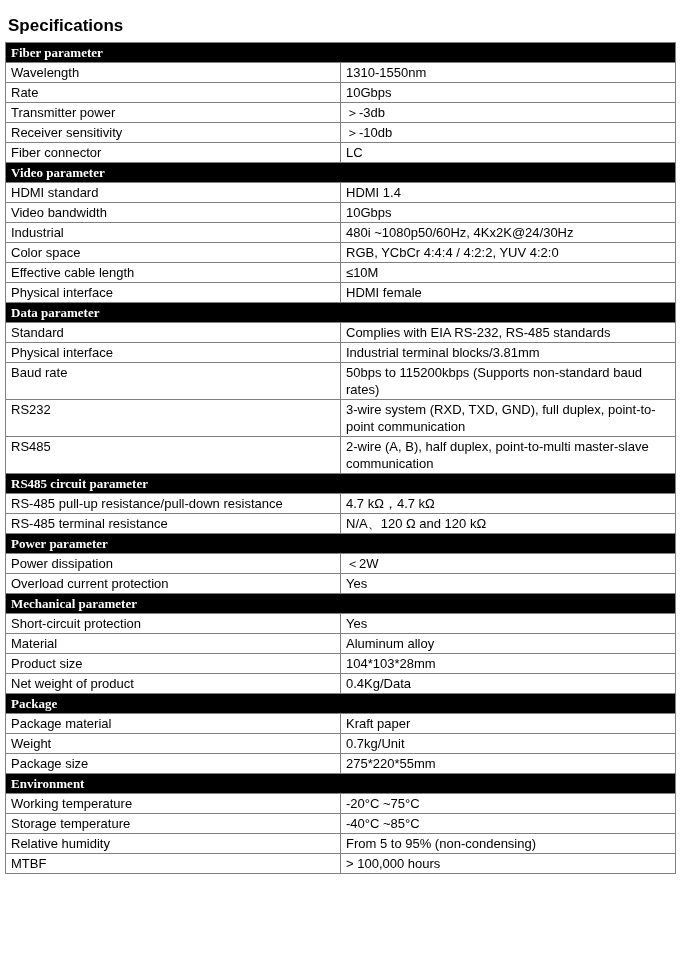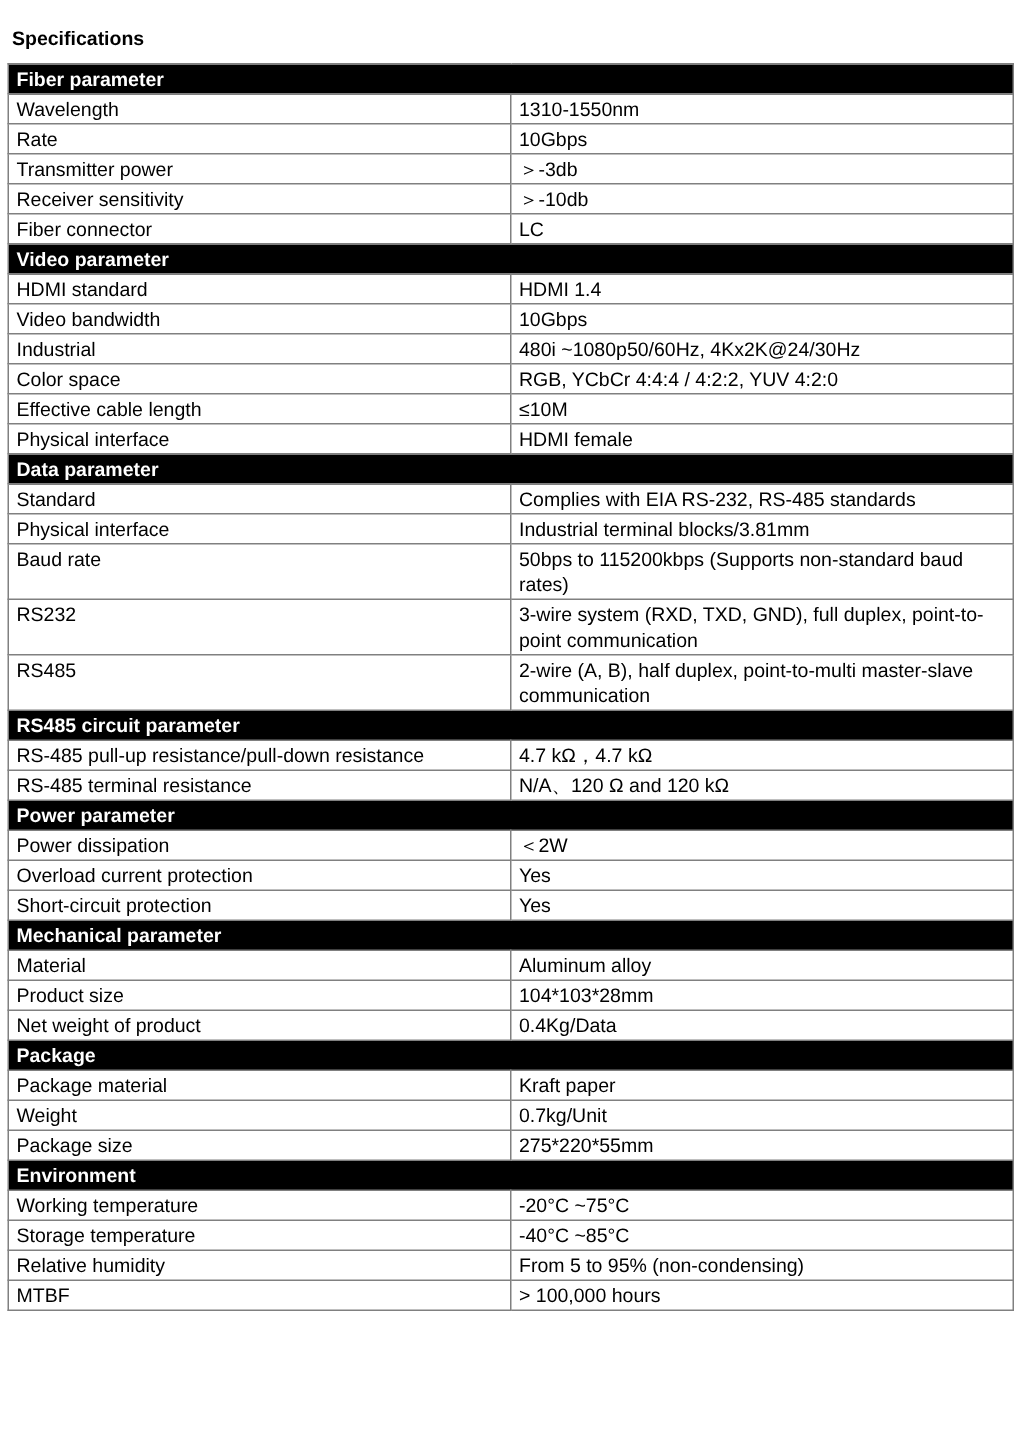--- a/index.html
+++ b/index.html
@@ -10,21 +10,21 @@
     --text:#000000;
     --bg:#ffffff;
   }
   html,body{margin:0;padding:0;}
   body{
     width:680px;height:962px;background:var(--bg);color:var(--text);
     font-family:"Liberation Sans","DejaVu Sans",sans-serif;
     overflow:hidden;
   }
   .page-title{
-    font-size:13px;font-weight:bold;
+    font-size:17px;font-weight:bold;
     margin:19px 0 0 8px;
     height:14px;line-height:14px;
   }
   table.spec{
     border-collapse:collapse;
     table-layout:fixed;
     width:671px;
     margin:9px 0 0 5px;
     border:1px solid var(--outer-border);
   }
@@ -38,20 +38,21 @@
   }
   table.spec tr{height:20px;}
   td.k{width:222px;}
   td.sec{
     background:var(--sec-bg);
     color:var(--sec-fg);
     font-weight:bold;
     border:1px solid var(--sec-bg);
     border-left:1px solid var(--sec-bg);
     padding-left:5px;
+    font-family:Liberation Serif, serif;
   }
 </style>
 </head>
 <body>
 
 <div class="page-title">Specifications</div>
 
 <table class="spec">
   <tbody id="spec-body">
       <tr>
@@ -143,25 +144,25 @@
       </tr>
       <tr>
         <td class="k">Power dissipation</td>
         <td class="v">＜2W</td>
       </tr>
       <tr>
         <td class="k">Overload current protection</td>
         <td class="v">Yes</td>
       </tr>
       <tr>
+        <td class="sec" colspan="2">Mechanical parameter</td>
+      </tr>
+      <tr>
         <td class="k">Short-circuit protection</td>
         <td class="v">Yes</td>
-      </tr>
-      <tr>
-        <td class="sec" colspan="2">Mechanical parameter</td>
       </tr>
       <tr>
         <td class="k">Material</td>
         <td class="v">Aluminum alloy</td>
       </tr>
       <tr>
         <td class="k">Product size</td>
         <td class="v">104*103*28mm</td>
       </tr>
       <tr>

